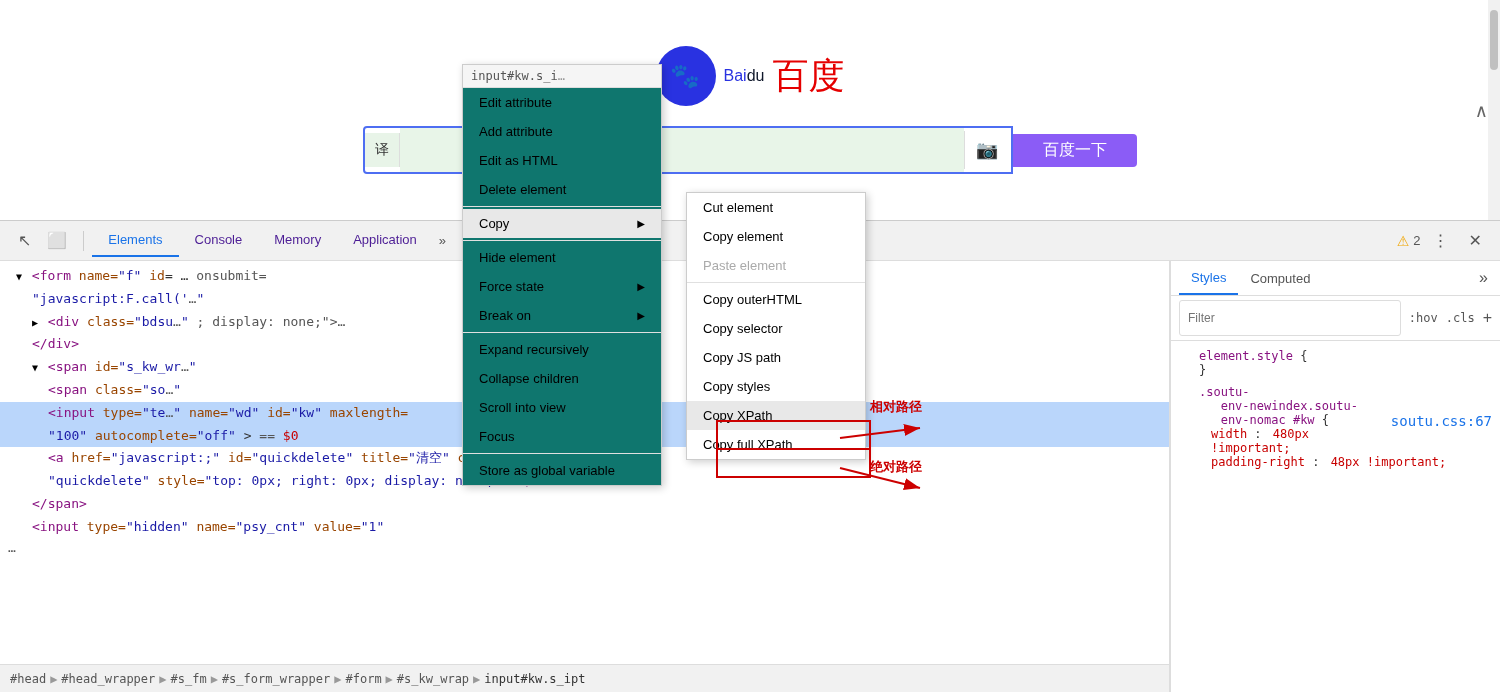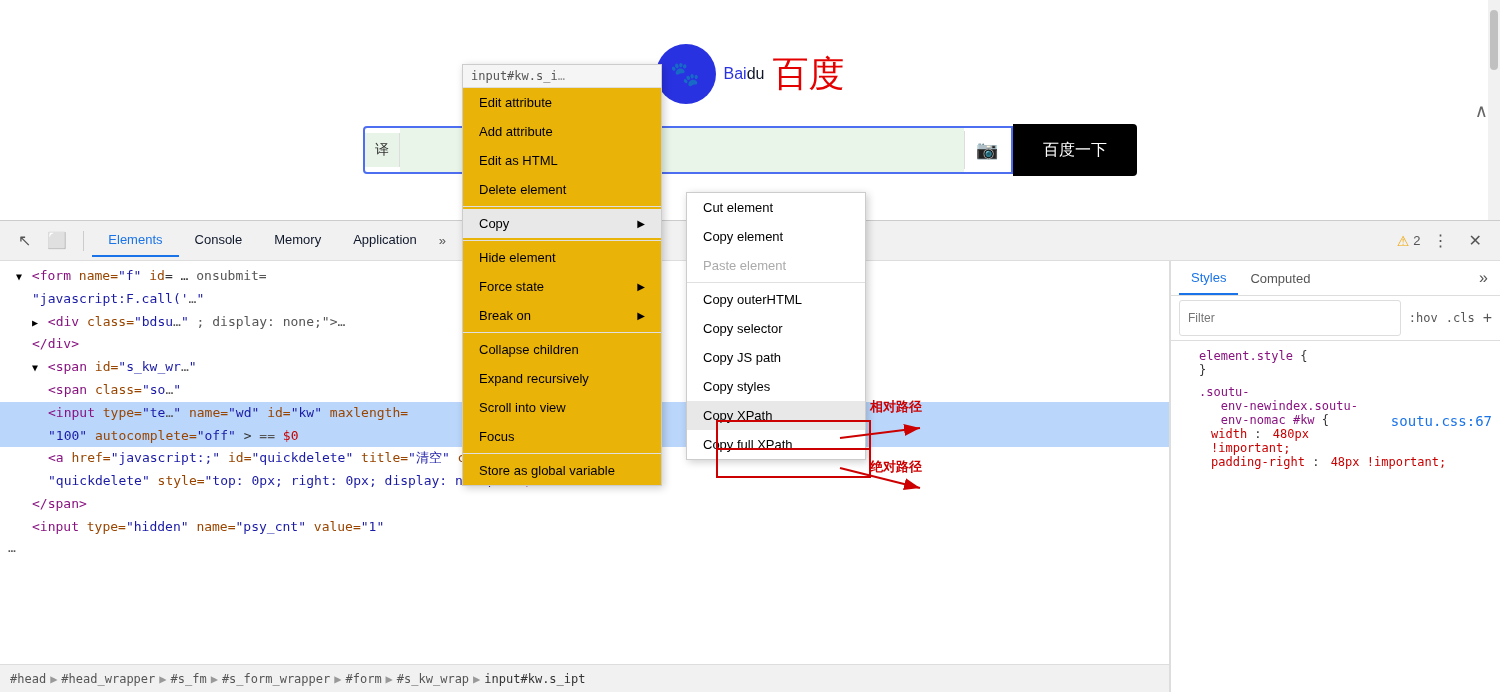--- a/index.html
+++ b/index.html
@@ -62,25 +62,25 @@
     }
     .camera-btn {
       padding: 8px 12px;
       border: none;
       background: #fff;
       border-left: 1px solid #ddd;
       cursor: pointer;
       font-size: 18px;
     }
     .search-btn {
-      background: #000000;
+      background: #8b5cf6;
       color: white;
       border: none;
       padding: 0 30px;
-      height: 52px;
+      height: 33px;
       font-size: 16px;
       cursor: pointer;
       border-radius: 0 4px 4px 0;
     }
 
     
     .devtools {
       position: absolute;
       top: 220px;
       left: 0; right: 0; bottom: 0;
@@ -107,21 +107,21 @@
     .devtools-separator {
       width: 1px;
       height: 20px;
       background: #ccc;
       margin: 0 8px;
     }
     .devtools-tab {
       padding: 8px 16px;
       font-size: 13px;
       cursor: pointer;
-      color: #0f172a;
+      color: #4c1d95;
       border-bottom: 2px solid transparent;
     }
     .devtools-tab.active {
       color: #1a73e8;
       border-bottom: 2px solid #1a73e8;
     }
     .devtools-tab-more {
       padding: 8px 6px;
       font-size: 13px;
       cursor: pointer;
@@ -284,21 +284,21 @@
     .css-rule { margin-bottom: 8px; }
     .css-selector { color: #881280; }
     .css-brace { color: #333; }
     .css-prop { color: #c80000; padding-left: 12px; }
     .css-colon { color: #333; }
     .css-link { color: #1a73e8; text-decoration: none; font-size: 14px; float: right; }
 
     
     .context-menu {
       position: absolute;
-      background: #eab308;
+      background: #0f766e;
       border: 1px solid #ccc;
       box-shadow: 2px 2px 8px rgba(0,0,0,0.2);
       z-index: 1000;
       min-width: 200px;
       font-size: 13px;
     }
     .menu-item {
       padding: 7px 16px;
       cursor: pointer;
       display: flex;
@@ -593,24 +593,24 @@
     <span>Hide element</span>
   </div>
   <div class="menu-item has-submenu">
     <span>Force state</span>
   </div>
   <div class="menu-item has-submenu">
     <span>Break on</span>
   </div>
   <div class="menu-divider"></div>
   <div class="menu-item">
+    <span>Expand recursively</span>
+  </div>
+  <div class="menu-item">
     <span>Collapse children</span>
-  </div>
-  <div class="menu-item">
-    <span>Expand recursively</span>
   </div>
   <div class="menu-item">
     <span>Scroll into view</span>
   </div>
   <div class="menu-item">
     <span>Focus</span>
   </div>
   <div class="menu-divider"></div>
   <div class="menu-item">
     <span>Store as global variable</span>

